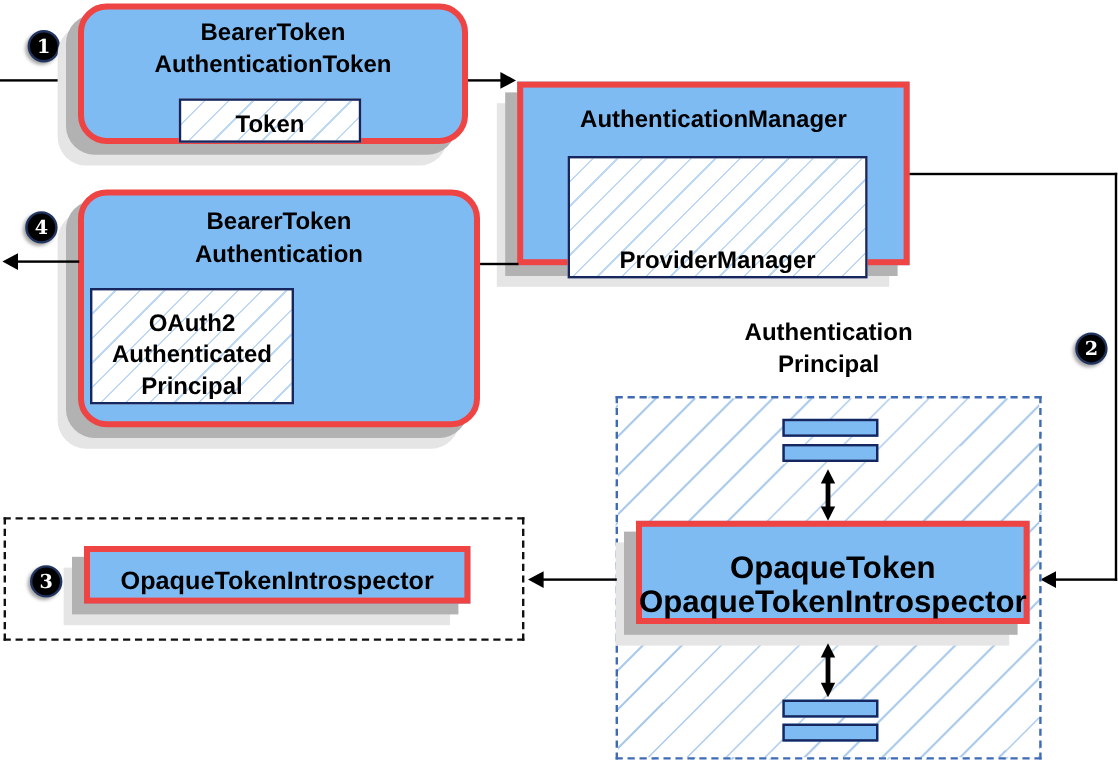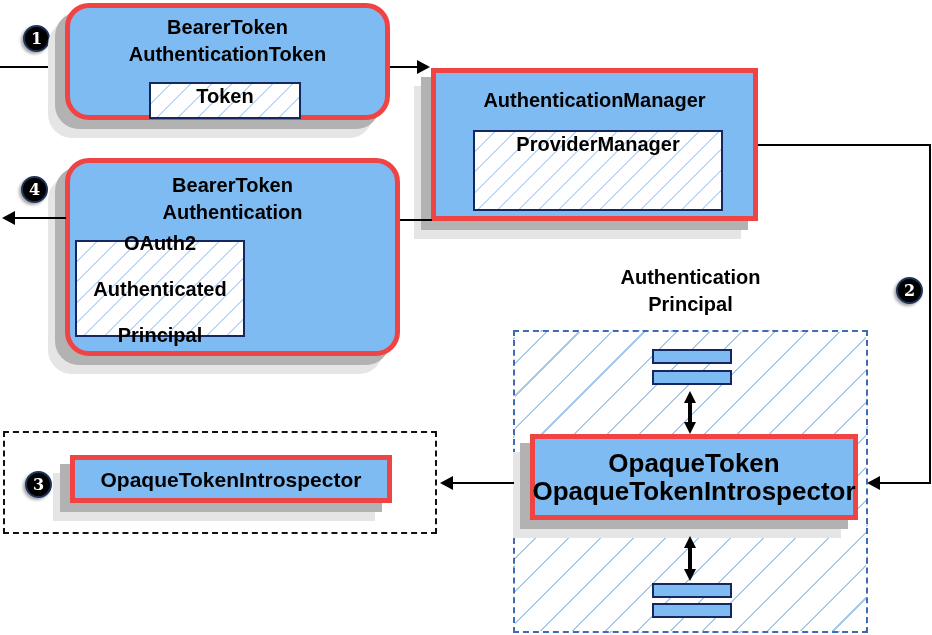--- a/index.html
+++ b/index.html
@@ -12,24 +12,24 @@
     position:absolute;box-sizing:border-box;
     background:#7fbbf3;border:5px solid #ef4444;
     box-shadow:-10px 9px 0 #b2b2b2,-17px 18px 0 #e5e5e5;
   }
   .rounded{border-radius:24px;}
   .ntitle{font-weight:bold;font-size:20px;line-height:27px;text-align:center;}
   .inner{
     position:absolute;box-sizing:border-box;border:2px solid #16265e;
     background-color:#fff;
     background-image:repeating-linear-gradient(135deg,rgba(255,255,255,0) 0 13px,#bcd8f4 13px 14.4px);
-    display:flex;align-items:flex-start;justify-content:center;
+    display:flex;align-items:flex-end;justify-content:center;
     font-weight:bold;font-size:20px;text-align:center;line-height:25px;
   }
-  .flexc{display:flex;flex-direction:column;align-items:center;justify-content:center;gap:20px;}
+  .flexc{display:flex;flex-direction:column;align-items:center;justify-content:flex-end;}
   
   .dashedbox{
     position:absolute;box-sizing:border-box;border:2px dashed #3f6bb5;
     background-color:#fff;
     background-image:repeating-linear-gradient(135deg,rgba(255,255,255,0) 0 21.5px,#a9c9ea 21.5px 23px);
   }
   .dottedbox{position:absolute;box-sizing:border-box;border:2px dashed #111;background:transparent;}
   
   .hline{position:absolute;height:2px;background:#000;}
   .vline{position:absolute;width:2px;background:#000;}
@@ -68,21 +68,21 @@
     <div class="inner" style="left:79px;top:74px;width:152px;height:37px;">
       <span>Token</span>
     </div>
   </div>
 
   <div class="hline" style="left:390px;top:66px;width:28px;"></div>
   <div class="tri-r" style="left:417px;top:60px;"></div>
 
   <div class="node" style="left:431px;top:68px;width:327px;height:153px;">
     <div class="ntitle" style="padding-top:14px;">AuthenticationManager</div>
-    <div class="inner" style="left:37px;top:57px;width:250px;height:81px;">
+    <div class="inner" style="left:37px;top:57px;width:250px;height:102px;">
       <span>ProviderManager</span>
     </div>
   </div>
 
   <div class="hline" style="left:399px;top:219px;width:33px;"></div>
 
   <div class="node rounded" style="left:65px;top:158px;width:335px;height:198px;">
     <div class="ntitle" style="padding-top:9px;">
       <div>BearerToken</div>
       <div>Authentication</div>

